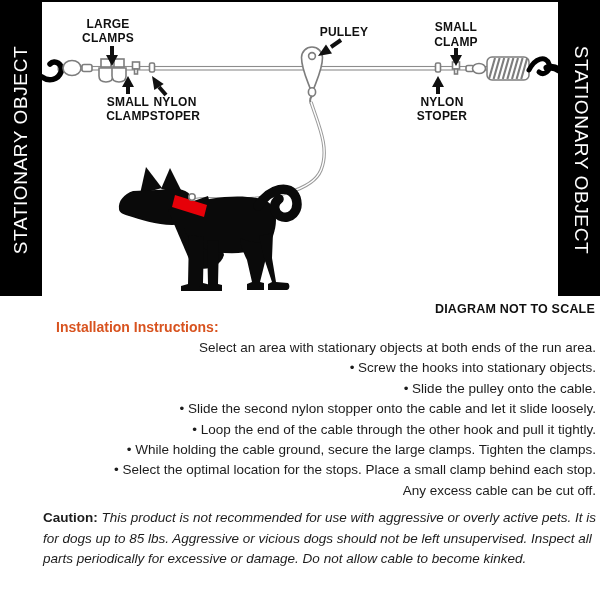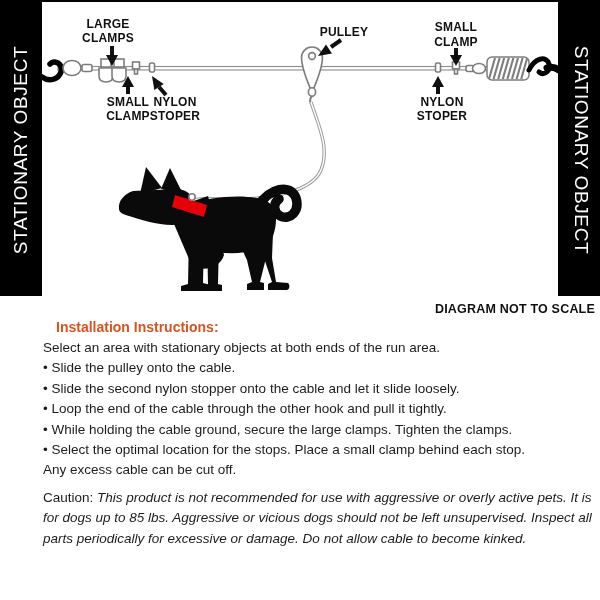--- a/index.html
+++ b/index.html
@@ -6,23 +6,23 @@
   body{width:600px;height:600px;position:relative;font-family:"Liberation Sans",sans-serif;color:#1c1c1c;overflow:hidden;}
   .diagram{position:absolute;top:0;left:0;width:600px;height:318px;}
   .bar-label{fill:#fff;font-size:19px;letter-spacing:0.6px;font-weight:normal;}
   .callout{fill:#101010;font-size:12px;font-weight:bold;text-anchor:middle;letter-spacing:0.2px;}
   .scale-note{fill:#101010;font-size:12.5px;font-weight:bold;text-anchor:end;letter-spacing:0.2px;}
   .hw{fill:#fff;stroke:#7d7d7d;stroke-width:1.6;}
   .arrow-shaft{stroke:#101010;stroke-width:4;}
   .arrow-head{fill:#101010;}
   .instructions{position:absolute;left:43px;top:317px;right:4px;font-size:13.5px;line-height:20.4px;}
   .instructions .heading{color:#d8531f;font-weight:bold;font-size:14px;line-height:21px;padding-left:13px;}
-  .instructions .line{white-space:nowrap;}
+  .instructions .line{white-space:nowrap;text-align:right;}
   .caution{margin-top:7px;font-size:13.5px;line-height:20.4px;}
-  .caution .caution-label{font-weight:normal;font-style:normal;}
+  .caution .caution-label{font-weight:bold;font-style:normal;}
   .caution .caution-body{font-style:italic;}
 </style>
 </head>
 <body>
 
 <div class="diagram">
 <svg width="600" height="318" viewBox="0 0 600 318" xmlns="http://www.w3.org/2000/svg">
 
   <rect x="0" y="0" width="600" height="2" fill="#000"></rect>
 
@@ -152,20 +152,21 @@
   <text x="442" y="106" class="callout">NYLON</text>
   <text x="442" y="120" class="callout">STOPER</text>
 
   <text x="595" y="313" class="scale-note">DIAGRAM NOT TO SCALE</text>
 </svg>
 </div>
 
 <div class="instructions">
   <div class="heading">Installation Instructions:</div>
   <div class="line">Select an area with stationary objects at both ends of the run area.</div>
+  <div class="line">• Screw the hooks into stationary objects.</div>
   <div class="line">• Slide the pulley onto the cable.</div>
   <div class="line">• Slide the second nylon stopper onto the cable and let it slide loosely.</div>
   <div class="line">• Loop the end of the cable through the other hook and pull it tightly.</div>
   <div class="line">• While holding the cable ground, secure the large clamps. Tighten the clamps.</div>
   <div class="line">• Select the optimal location for the stops. Place a small clamp behind each stop.</div>
   <div class="line">Any excess cable can be cut off.</div>
 
   <p class="caution"><span class="caution-label">Caution:</span><span class="caution-body"> This product is not recommended for use with aggressive or overly active pets. It is for dogs up to 85 lbs. Aggressive or vicious dogs should not be left unsupervised. Inspect all parts periodically for excessive or damage. Do not allow cable to become kinked.</span></p>
 </div>
 

